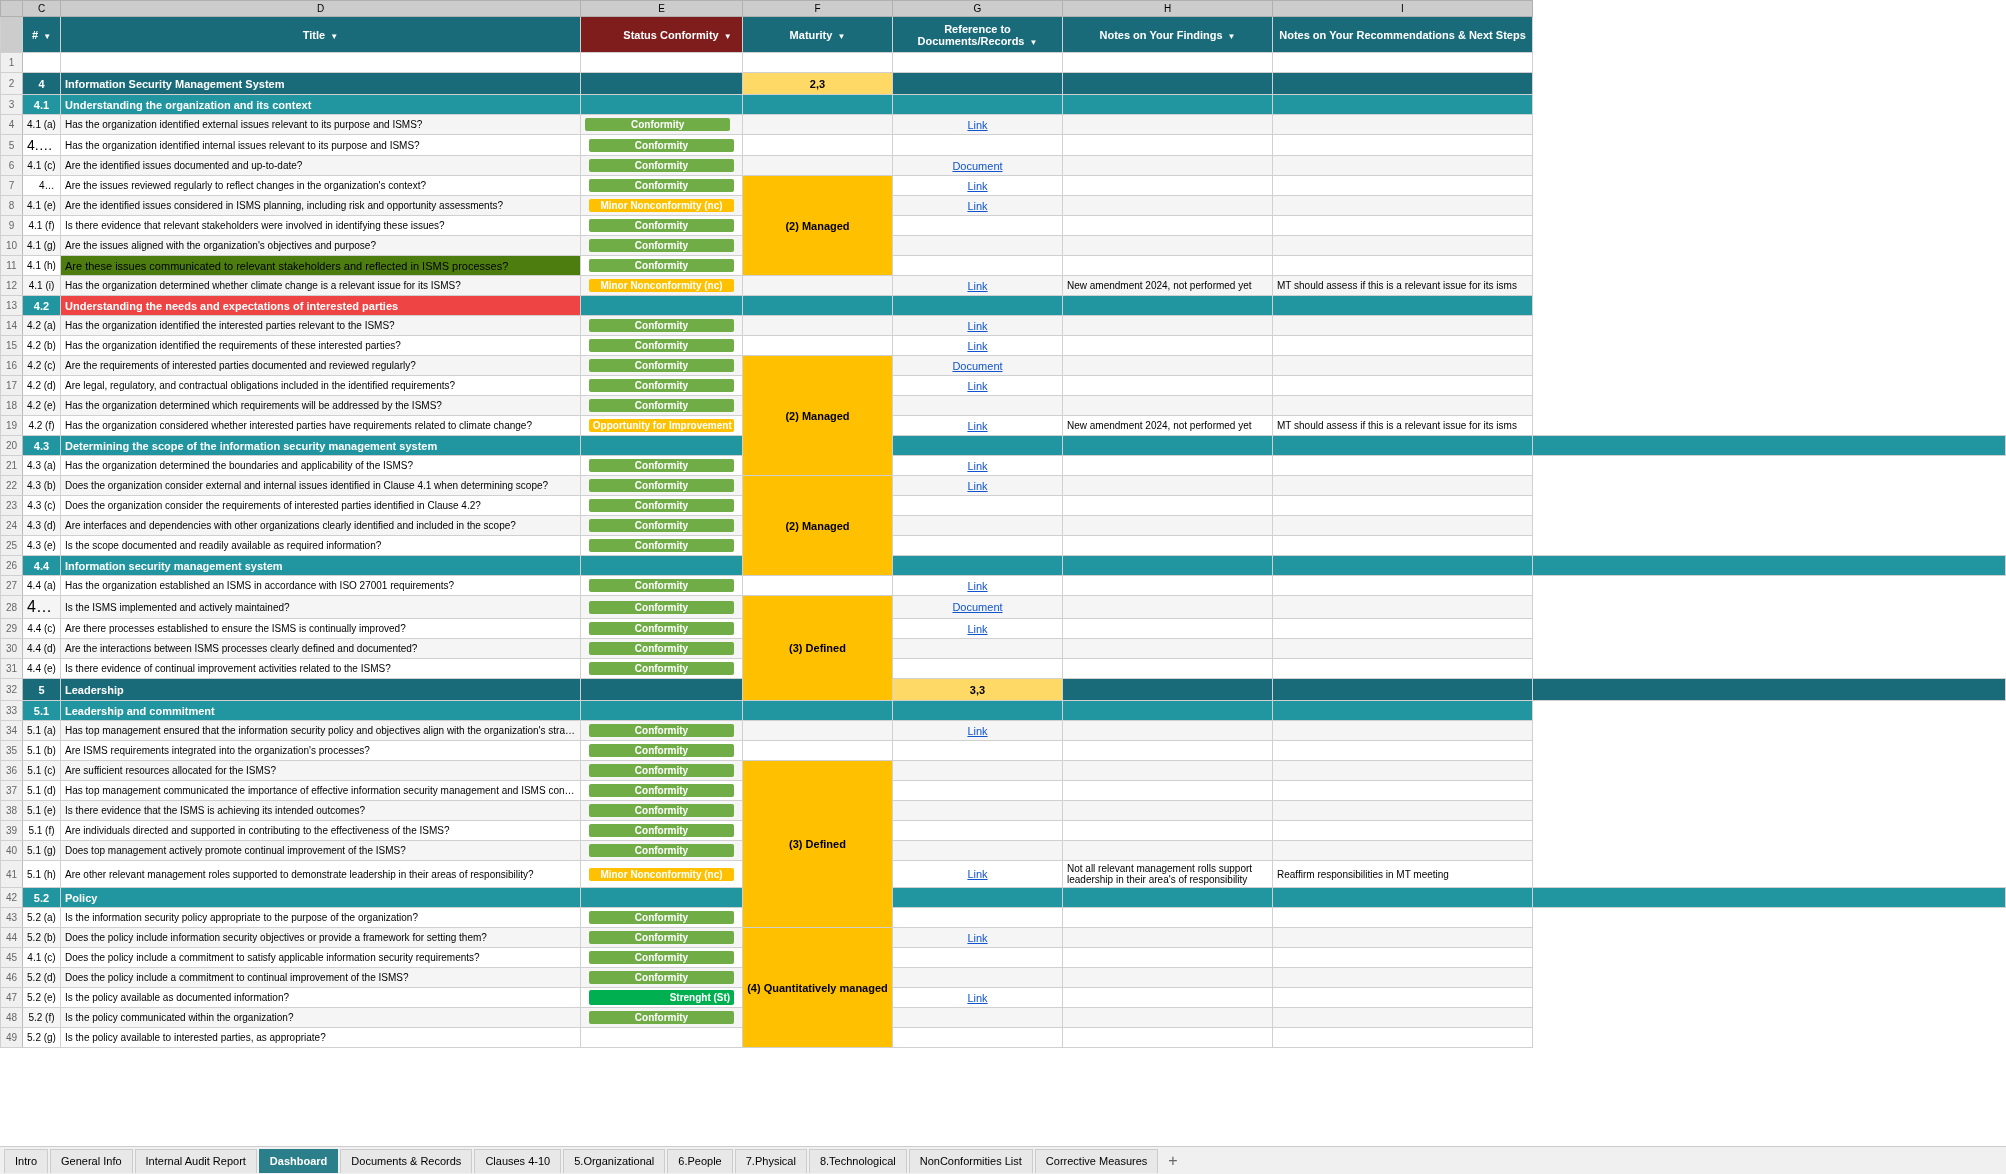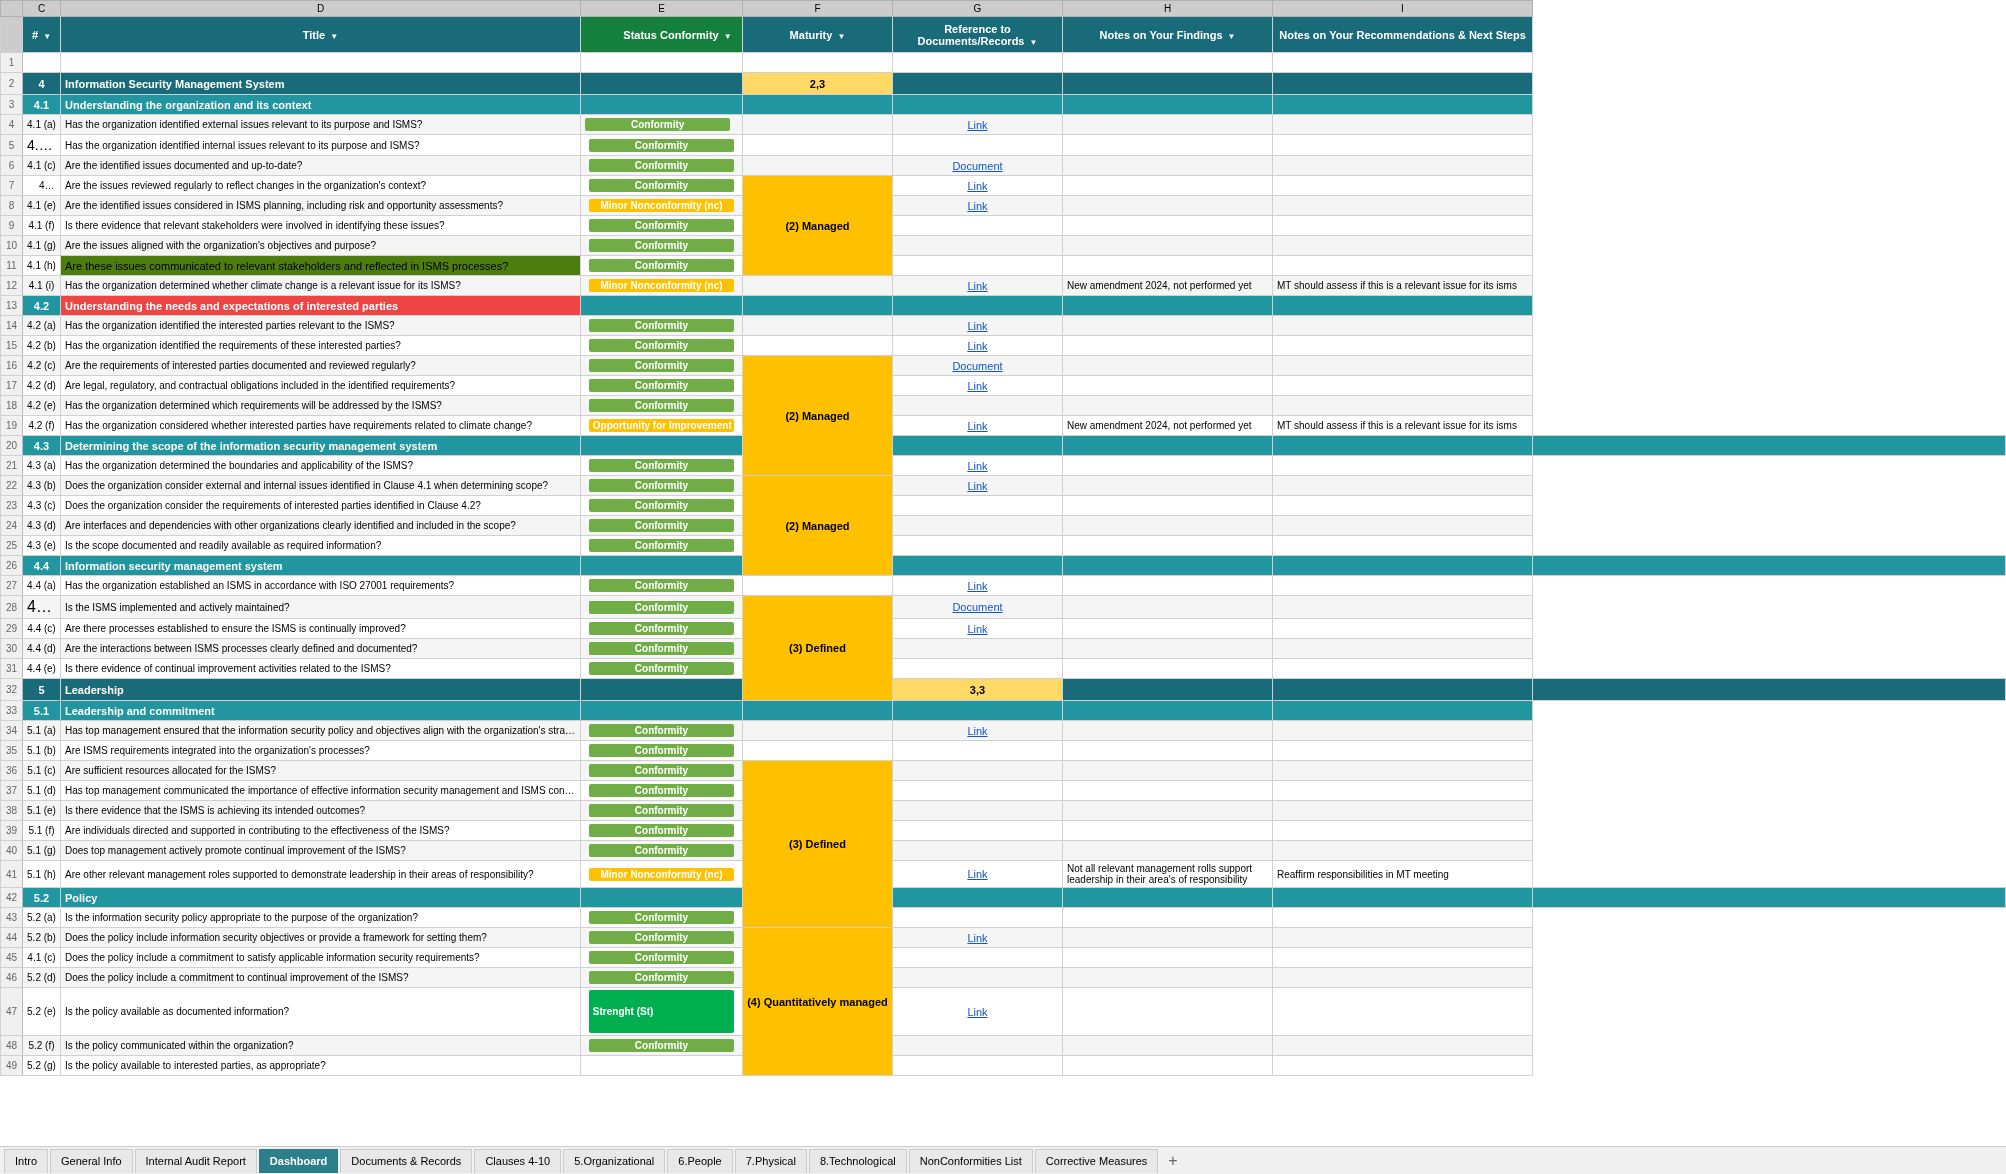--- a/index.html
+++ b/index.html
@@ -123,21 +123,21 @@
         <tr class="header-row" style="height:36px">
           <th style="background:#cccccc;"></th>
           <th style="background:#1a6b7a;color:white;">
             <span>#</span>
             <span style="font-size:8px;margin-left:2px;">▼</span>
           </th>
           <th style="background:#1a6b7a;color:white;">
             <span>Title</span>
             <span style="font-size:8px;margin-left:2px;">▼</span>
           </th>
-          <th style="background:#15803d;color:white;padding-left:36px;">
+          <th style="background:#7f1d1d;color:white;padding-left:36px;">
             <span>Status Conformity</span>
             <span style="font-size:8px;margin-left:2px;">▼</span>
           </th>
           <th style="background:#1a6b7a;color:white;">
             <span>Maturity</span>
             <span style="font-size:8px;margin-left:2px;">▼</span>
           </th>
           <th style="background:#1a6b7a;color:white;white-space:normal;word-wrap:break-word;">
             <span>Reference to Documents/Records</span>
             <span style="font-size:8px;margin-left:2px;">▼</span>
@@ -587,21 +587,21 @@
             <td style="background: rgb(245, 245, 245); font-size: 10px;">Does the policy include a commitment to continual improvement of the ISMS?</td>
             <td style="background: rgb(245, 245, 245); text-align: center;"><span style="display: inline-block; padding: 1px 4px; border-radius: 2px; font-size: 10px; font-weight: bold; width: 95%; text-align: center; background: rgb(112, 173, 71); color: white;">Conformity</span></td>
             <td style="background: rgb(245, 245, 245); text-align: center;"></td>
             <td style="background: rgb(245, 245, 245); font-size: 10px; white-space: normal; overflow-wrap: break-word;"></td>
             <td style="background: rgb(245, 245, 245); font-size: 10px; white-space: normal; overflow-wrap: break-word;"></td>
           </tr>
           <tr style="height: 20px;">
             <td class="row-num">47</td>
             <td style="background: rgb(255, 255, 255); text-align: center; font-size: 10px;">5.2 (e)</td>
             <td style="background: rgb(255, 255, 255); font-size: 10px;">Is the policy available as documented information?</td>
-            <td style="background: rgb(255, 255, 255); text-align: center;"><span style="display: inline-block; padding: 16px 4px; border-radius: 2px; font-size: 10px; font-weight: bold; width: 95%; text-align: left; background: rgb(0, 176, 80); color: white;">Strenght (St)</span></td>
+            <td style="background: rgb(255, 255, 255); text-align: center;"><span style="display: inline-block; padding: 2px 4px; border-radius: 2px; font-size: 10px; font-weight: bold; width: 95%; text-align: right; background: rgb(0, 176, 80); color: white;">Strenght (St)</span></td>
             <td style="background: rgb(255, 255, 255); text-align: center; color: rgb(17, 85, 204); text-decoration: underline;">Link</td>
             <td style="background: rgb(255, 255, 255); font-size: 10px; white-space: normal; overflow-wrap: break-word;"></td>
             <td style="background: rgb(255, 255, 255); font-size: 10px; white-space: normal; overflow-wrap: break-word;"></td>
           </tr>
           <tr style="height: 20px;">
             <td class="row-num">48</td>
             <td style="background: rgb(245, 245, 245); text-align: center; font-size: 10px;">5.2 (f)</td>
             <td style="background: rgb(245, 245, 245); font-size: 10px;">Is the policy communicated within the organization?</td>
             <td style="background: rgb(245, 245, 245); text-align: center;"><span style="display: inline-block; padding: 1px 4px; border-radius: 2px; font-size: 10px; font-weight: bold; width: 95%; text-align: center; background: rgb(112, 173, 71); color: white;">Conformity</span></td>
             <td style="background: rgb(245, 245, 245); text-align: center;"></td>

